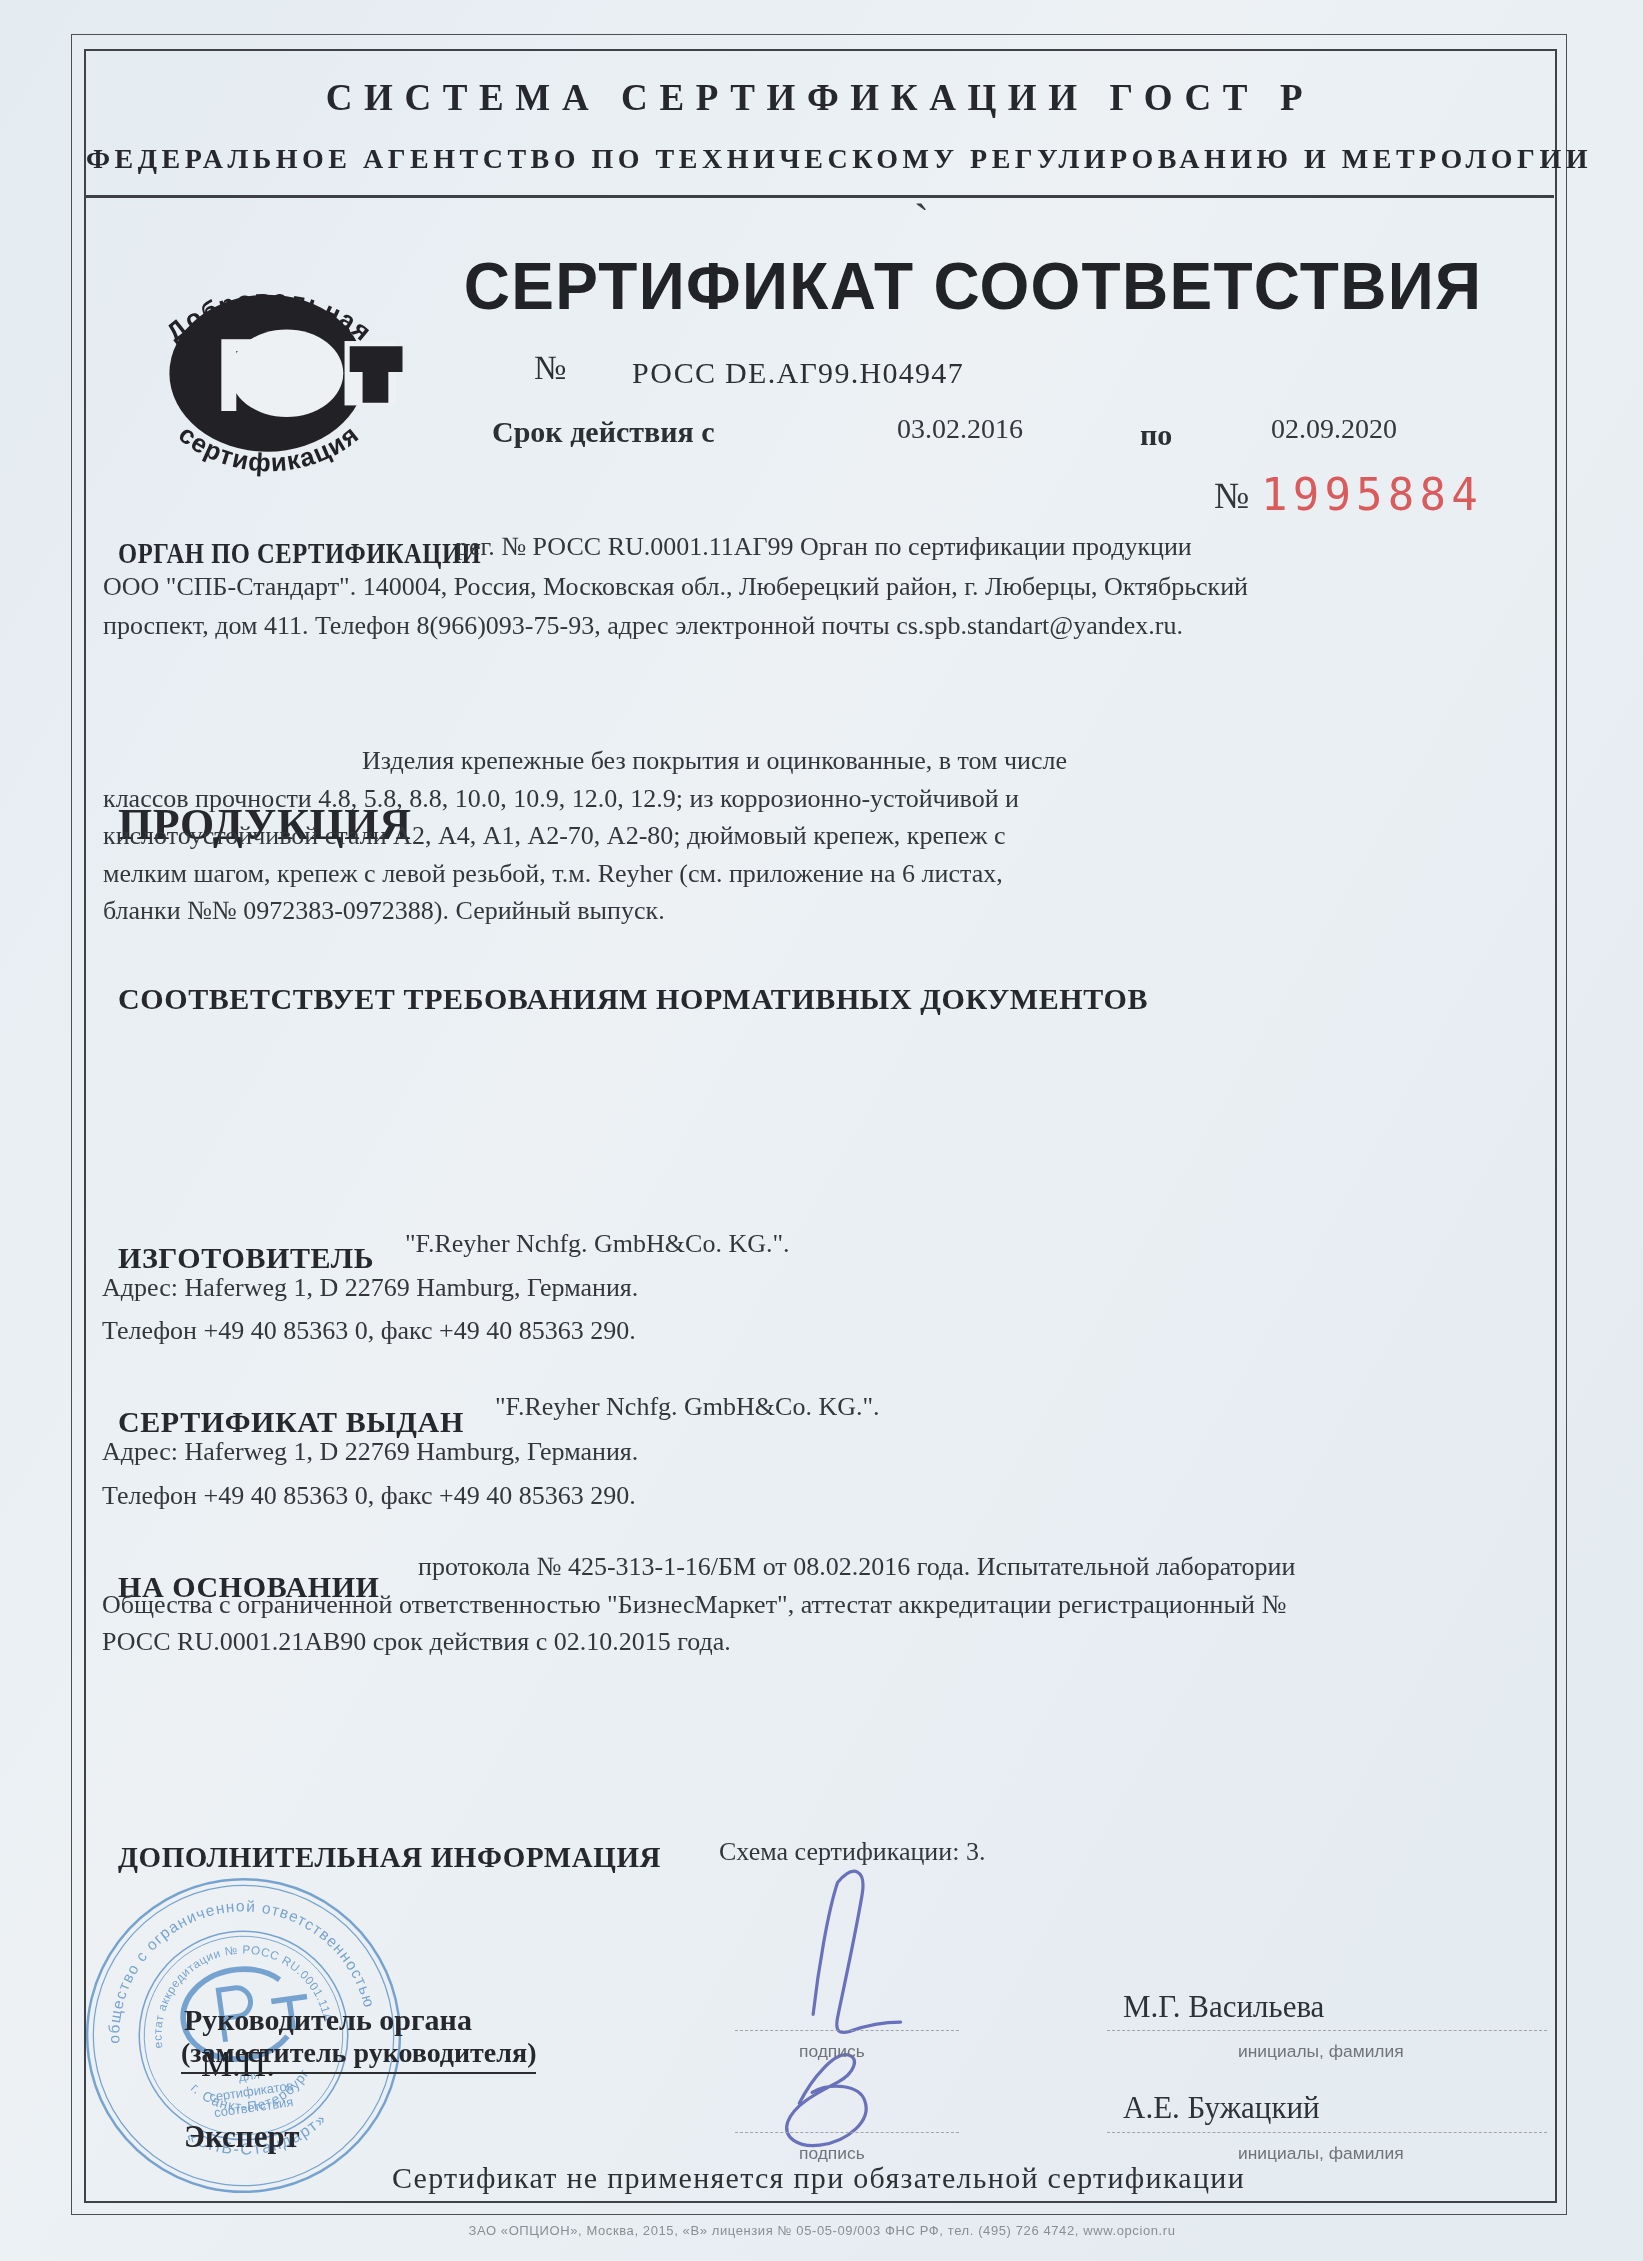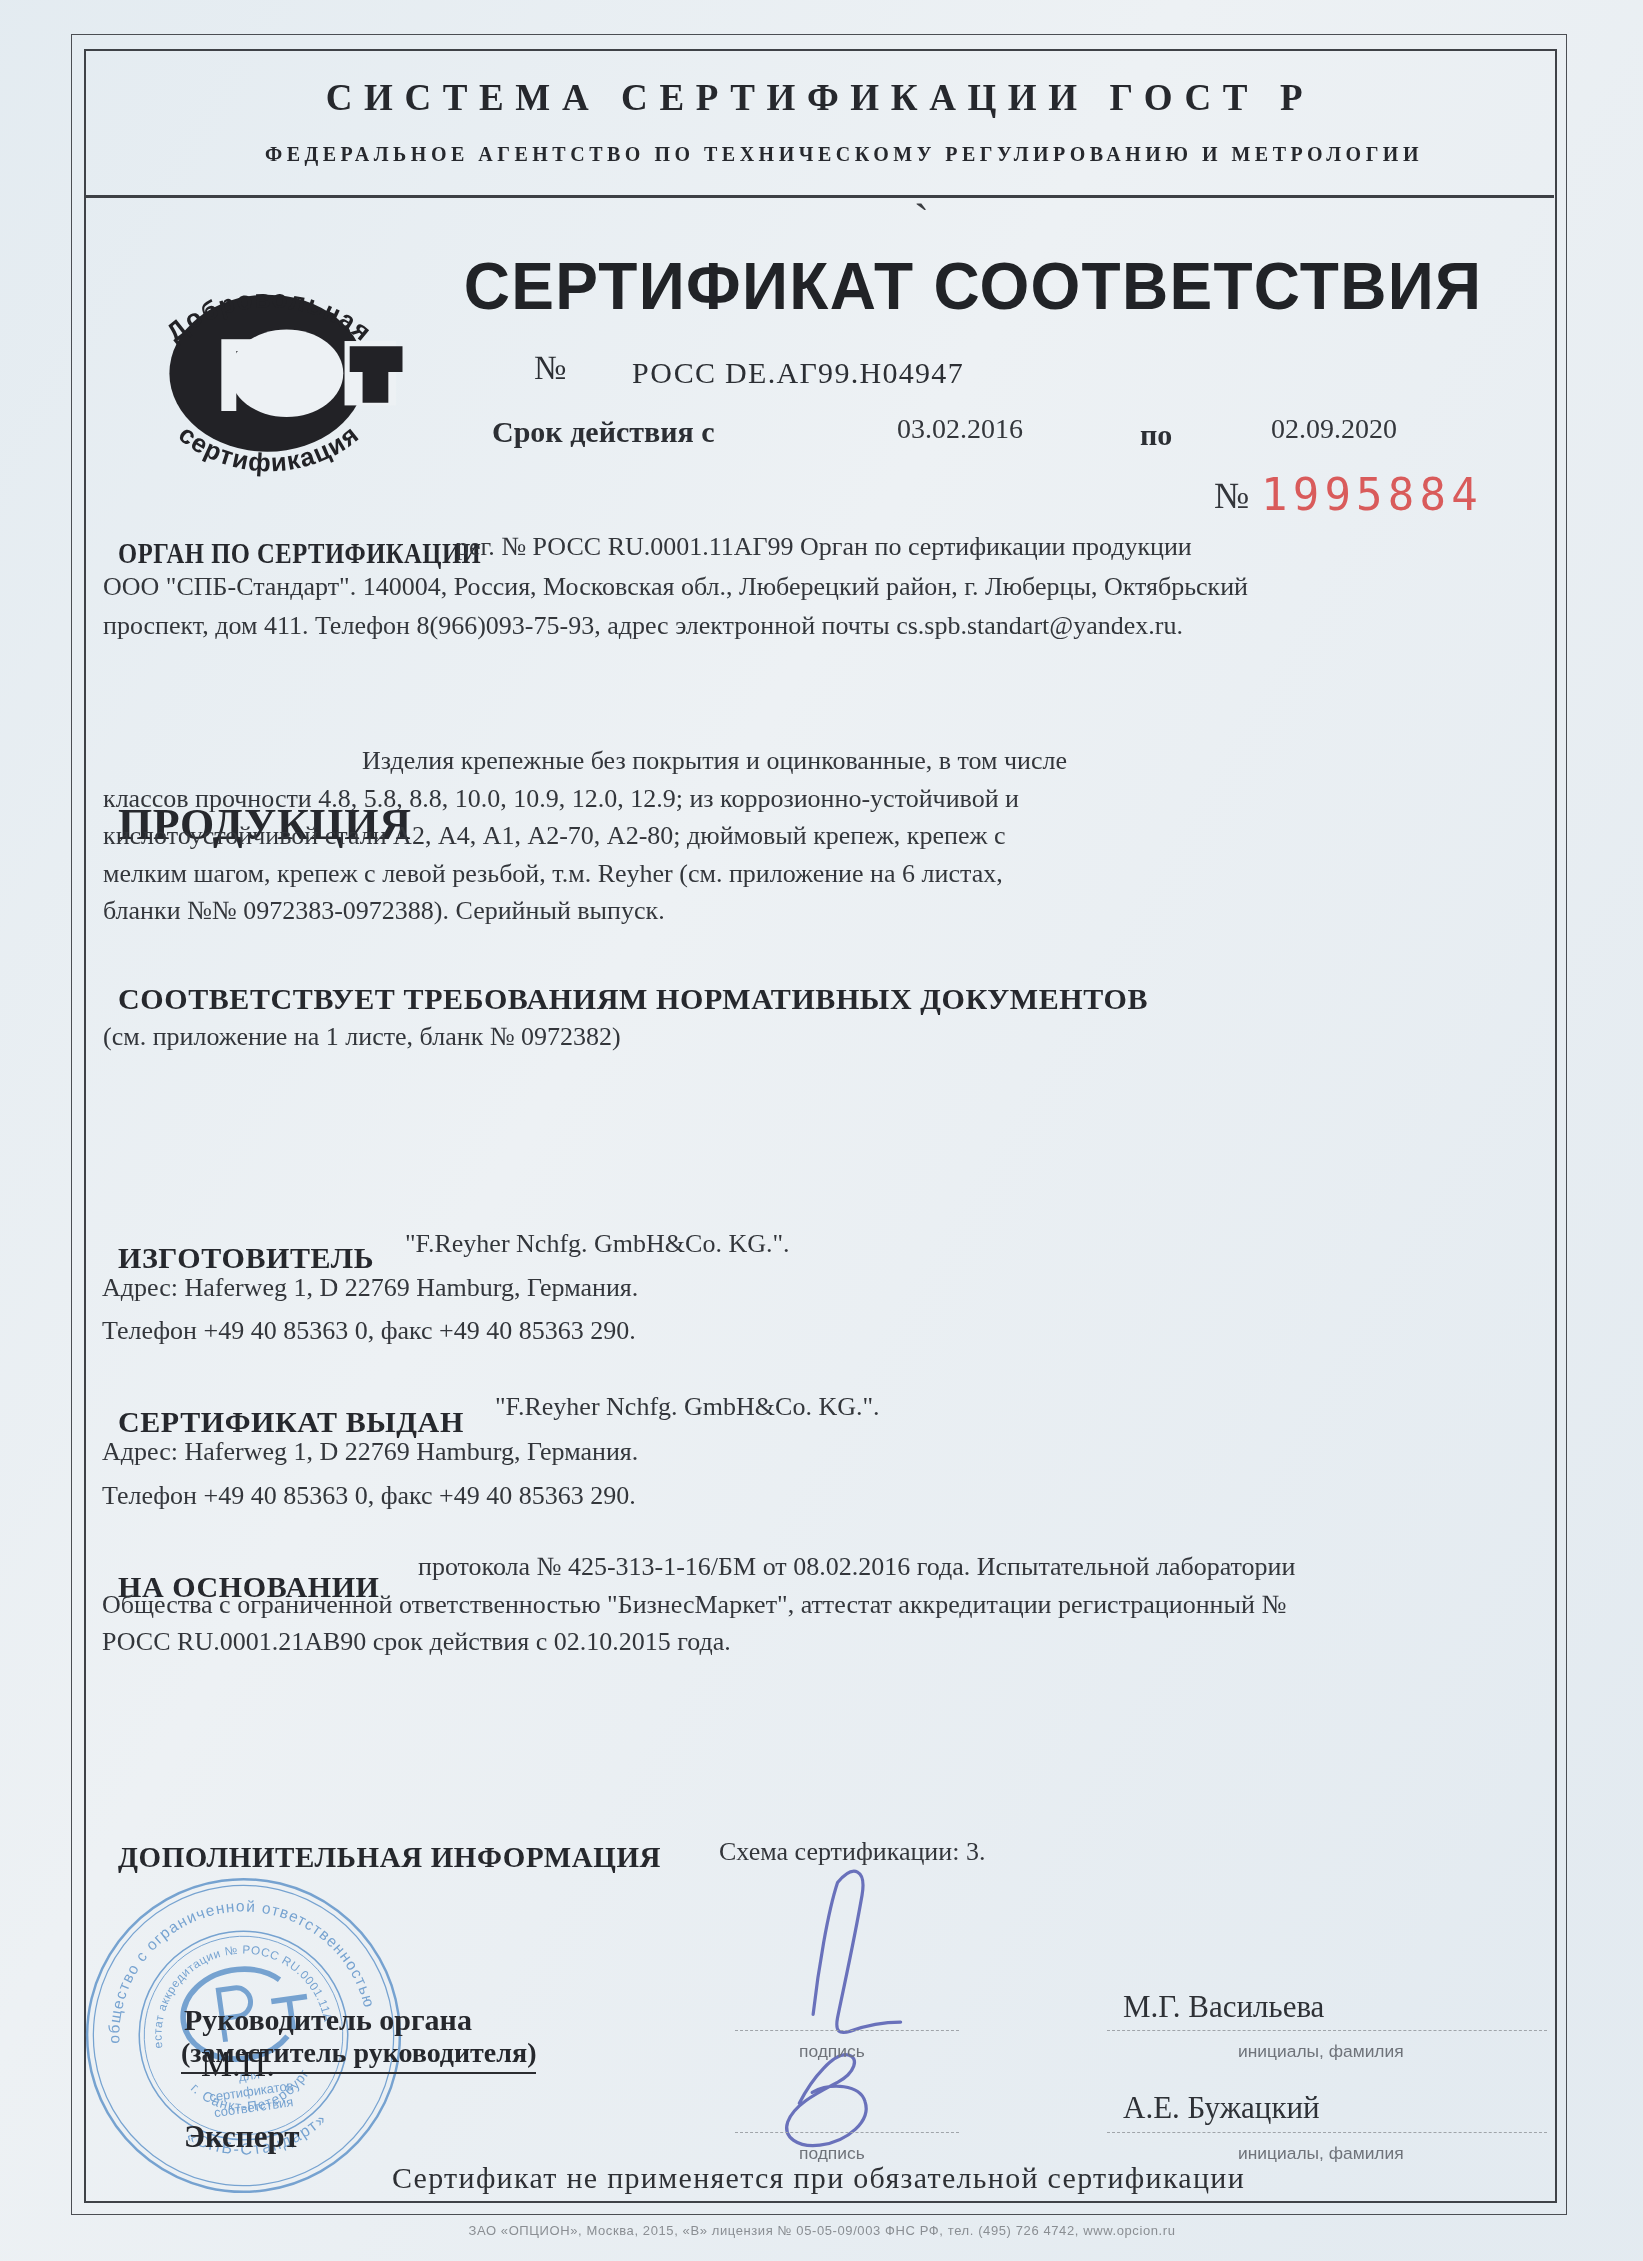--- a/index.html
+++ b/index.html
@@ -5,21 +5,21 @@
   html,body{margin:0;padding:0;background:#dfe5e9;}
   .page{position:relative;width:1644px;height:2261px;background:#edf1f4;overflow:hidden;
         font-family:"Liberation Serif","DejaVu Serif",serif;color:#2c2f34;}
   .page::before{content:"";position:absolute;inset:0;
         background:linear-gradient(120deg,rgba(210,225,235,.35),rgba(255,255,255,0) 40%,rgba(205,220,232,.3) 90%);}
   .abs{position:absolute;white-space:nowrap;}
   .frame-outer{position:absolute;left:71px;top:34px;width:1494px;height:2179px;border:1.9px solid #4b4e53;}
   .frame-inner{position:absolute;left:84px;top:49px;width:1469px;height:2150px;border:2.6px solid #3f4247;}
   .hrule{position:absolute;left:86px;top:195px;width:1468px;height:3.2px;background:#3d4045;}
   .hdr1{left:86px;top:76px;width:1468px;text-align:center;font-weight:700;font-size:37px;letter-spacing:11.6px;color:#26282d;}
-  .hdr2{left:86px;top:143px;width:1468px;text-align:center;font-weight:700;font-size:20px;letter-spacing:4.5px;color:#26282d;margin-left:24px;}
+  .hdr2{left:86px;top:143px;width:1468px;text-align:center;font-weight:700;font-size:28px;letter-spacing:4.5px;color:#26282d;}
   .title{left:425px;top:249px;width:1096px;text-align:center;font-family:"Liberation Sans","DejaVu Sans",sans-serif;
          font-weight:700;font-size:64px;letter-spacing:1.3px;color:#212327;transform:scaleY(1.04);}
   .artifact{left:914px;top:193px;font-size:45px;color:#3a3d42;}
   .no-lbl{font-size:34px;color:#2c2f34;}
   .no-val{font-size:30px;letter-spacing:1.3px;}
   .validity{font-size:30px;font-weight:600;}
   .red-no-sign{font-size:37px;color:#33363b;}
   .red-no{font-family:"DejaVu Sans Mono","Liberation Mono",monospace;font-size:44px;letter-spacing:5.2px;color:#d95b5b;font-weight:500;}
   .lbl{font-weight:700;font-size:30px;letter-spacing:0.6px;color:#26282d;display:inline-block;}
   .cond{transform:scaleX(.82);transform-origin:0 60%;}
@@ -91,21 +91,20 @@
 
   <div class="abs lbl" style="left:118px;top:799px;font-size:44px">ПРОДУКЦИЯ</div>
   <div class="abs body-t" style="left:362px;top:746px">Изделия крепежные без покрытия и оцинкованные, в том числе</div>
   <div class="abs body-t" style="left:103px;top:784px">классов прочности 4.8, 5.8, 8.8, 10.0, 10.9, 12.0, 12.9; из коррозионно-устойчивой и</div>
   <div class="abs body-t" style="left:103px;top:821px">кислотоустойчивой стали А2, А4, А1, А2-70, А2-80; дюймовый крепеж, крепеж с</div>
   <div class="abs body-t" style="left:103px;top:859px">мелким шагом, крепеж с левой резьбой, т.м. Reyher (см. приложение на 6 листах,</div>
   <div class="abs body-t" style="left:103px;top:896px">бланки №№ 0972383-0972388). Серийный выпуск.</div>
 
 
   <div class="abs lbl" style="left:118px;top:982px;font-size:30px">СООТВЕТСТВУЕТ ТРЕБОВАНИЯМ НОРМАТИВНЫХ ДОКУМЕНТОВ</div>
-  <div class="abs body-t" style="left:103px;top:1022px">(см. приложение на 1 листе, бланк № 0972382)</div>
 
 
   <div class="abs lbl" style="left:118px;top:1241px">ИЗГОТОВИТЕЛЬ</div>
   <div class="abs body-t" style="left:405px;top:1229px">"F.Reyher Nchfg. GmbH&amp;Co. KG.".</div>
   <div class="abs body-t" style="left:102px;top:1273px">Адрес: Haferweg 1, D 22769 Hamburg, Германия.</div>
   <div class="abs body-t" style="left:102px;top:1316px">Телефон +49 40 85363 0, факс +49 40 85363 290.</div>
 
   <div class="abs lbl" style="left:118px;top:1405px">СЕРТИФИКАТ ВЫДАН</div>
   <div class="abs body-t" style="left:495px;top:1392px">"F.Reyher Nchfg. GmbH&amp;Co. KG.".</div>
   <div class="abs body-t" style="left:102px;top:1437px">Адрес: Haferweg 1, D 22769 Hamburg, Германия.</div>

